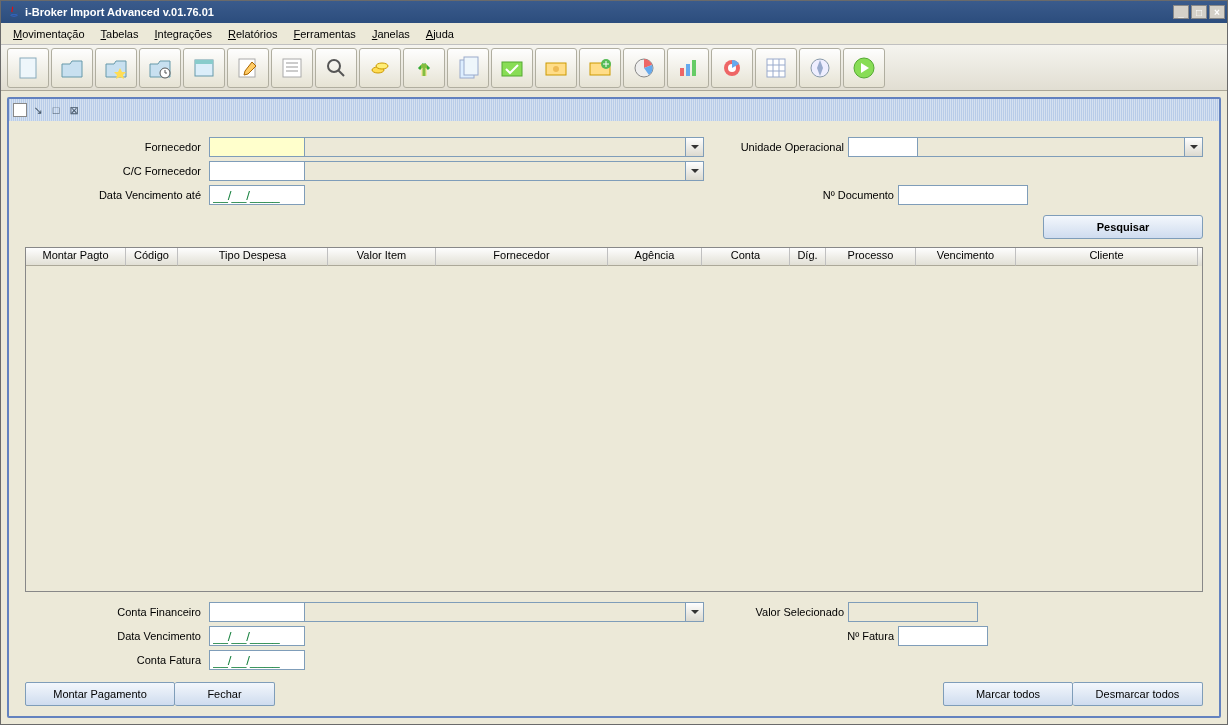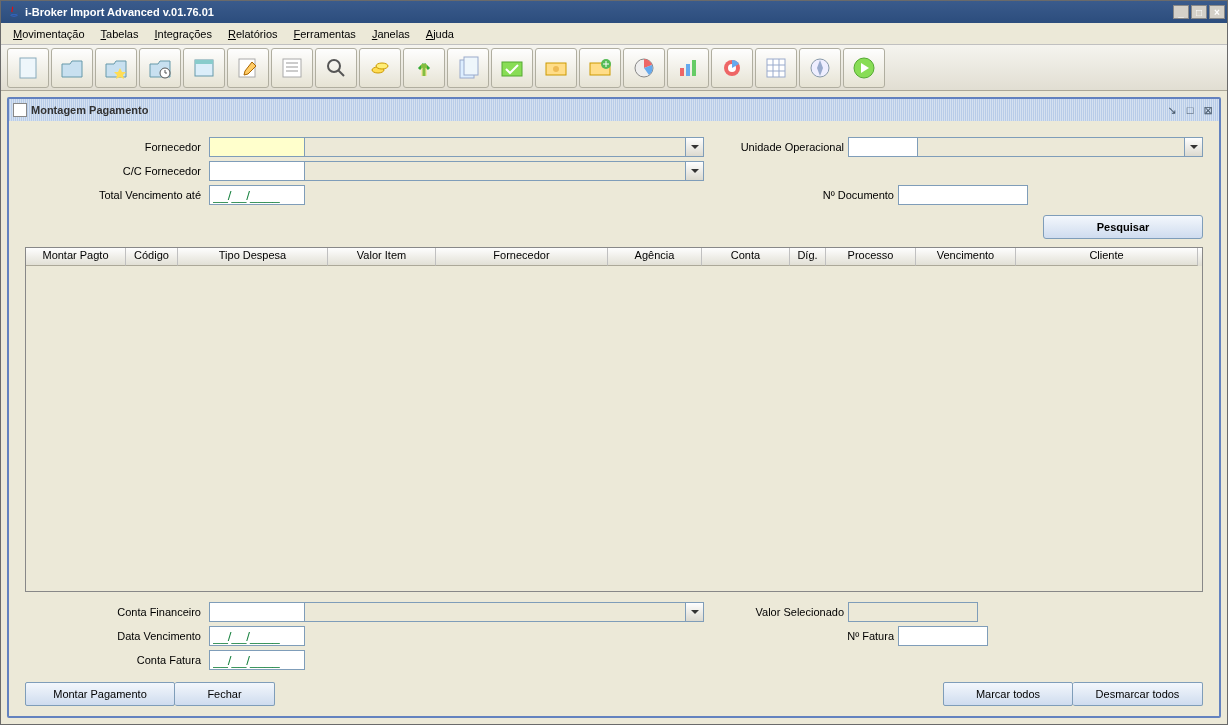--- a/index.html
+++ b/index.html
@@ -427,21 +427,20 @@
           <circle cx="14" cy="14" r="10" fill="#8d5" stroke="#5a3"></circle>
           <path d="M11 9l8 5-8 5z" fill="#fff"></path>
         </svg>
       </div>
     </div>
 
   <div class="content-area">
     <div class="inner-frame">
       <div class="inner-titlebar">
         <span class="frame-icon"></span>
-        <span class="frame-title">Montagem Pagamento</span>
         <div class="frame-controls">
           <span class="frame-ctrl">↘</span>
           <span class="frame-ctrl">□</span>
           <span class="frame-ctrl">⊠</span>
         </div>
       </div>
 
       <div class="form-area">
 
         <div class="form-row">
@@ -465,21 +464,21 @@
           <div class="label-col">C/C Fornecedor</div>
           <div class="combo-group">
             <input class="code-input" style="">
             <div class="desc-input"></div>
             <div class="combo-btn"></div>
           </div>
           <div class="right-group"></div>
         </div>
 
         <div class="form-row">
-          <div class="label-col">Total Vencimento até</div>
+          <div class="label-col">Data Vencimento até</div>
           <input class="mask-input" value="__/__/____" style="">
           <div style="flex:1"></div>
           <div class="right-group">
             <div class="label-col2">Nº Documento</div>
             <input class="text-input" style="">
             <div style="flex:1"></div>
           </div>
         </div>
 
         <div class="search-row">

